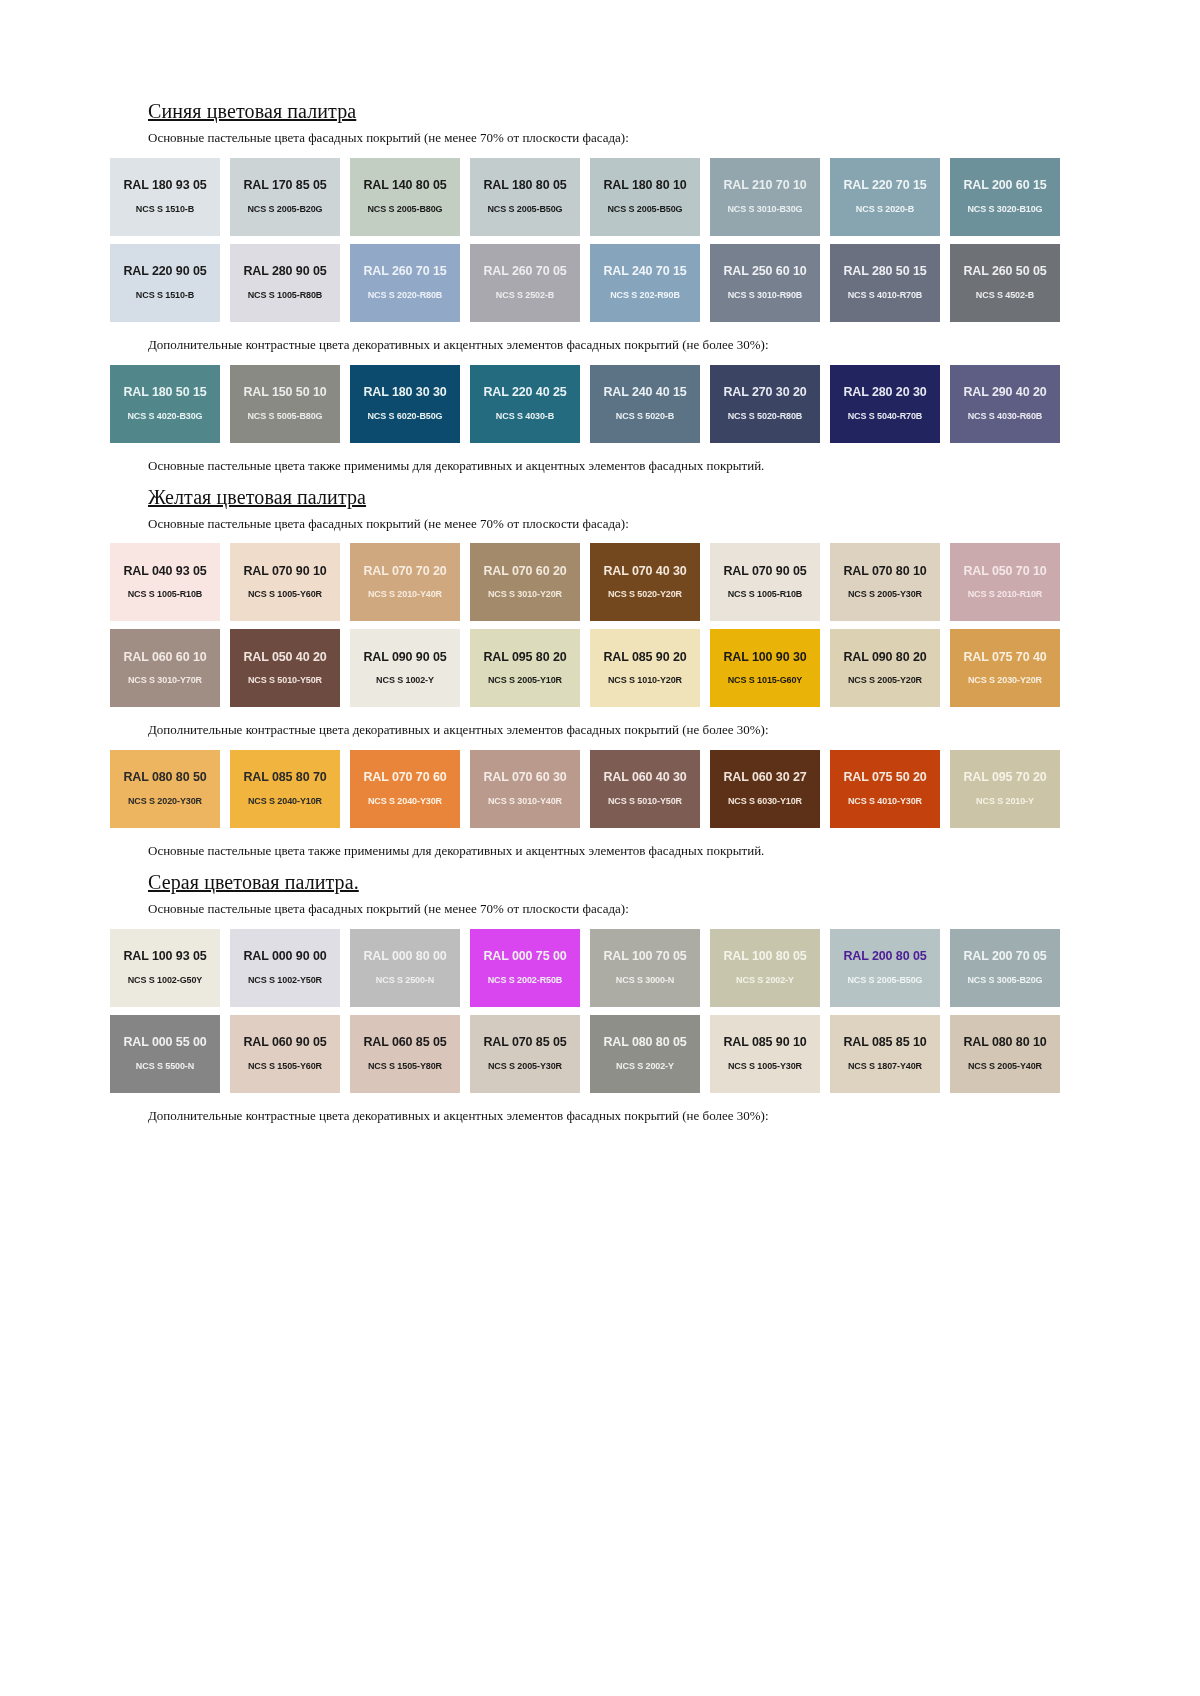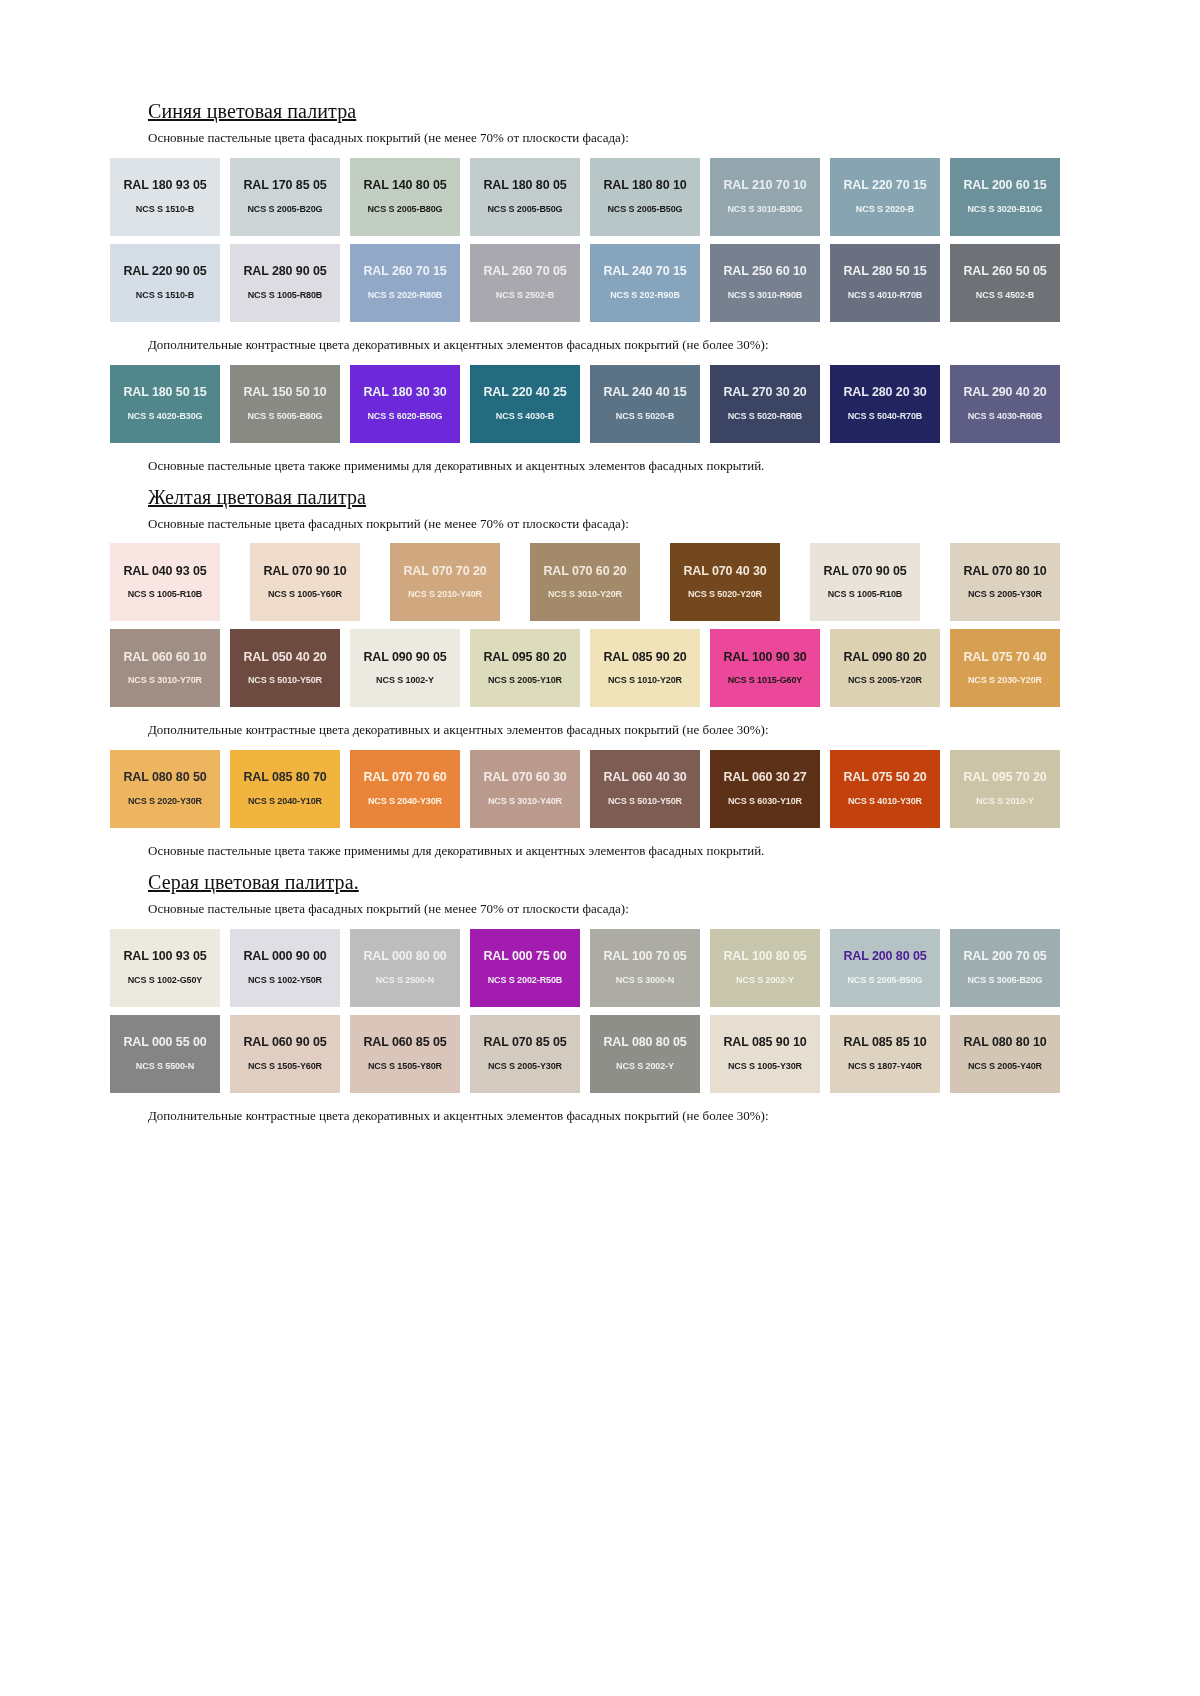--- a/index.html
+++ b/index.html
@@ -117,21 +117,21 @@
       <div class="para indent">Дополнительные контрастные цвета декоративных и акцентных элементов фасадных покрытий (не более 30%):</div>
       <div class="swatch-row">
           <div class="swatch" style="background: rgb(81, 135, 138);">
             <div class="ral" style="color: rgb(234, 243, 243);">RAL 180 50 15</div>
             <div class="ncs" style="color: rgb(234, 243, 243);">NCS S 4020-B30G</div>
           </div>
           <div class="swatch" style="background: rgb(138, 138, 133);">
             <div class="ral" style="color: rgb(236, 236, 234);">RAL 150 50 10</div>
             <div class="ncs" style="color: rgb(236, 236, 234);">NCS S 5005-B80G</div>
           </div>
-          <div class="swatch" style="background: #6d28d9;">
+          <div class="swatch" style="background: #0c4a6e;">
             <div class="ral" style="color: rgb(232, 242, 240);">RAL 180 30 30</div>
             <div class="ncs" style="color: rgb(232, 242, 240);">NCS S 6020-B50G</div>
           </div>
           <div class="swatch" style="background: rgb(36, 107, 128);">
             <div class="ral" style="color: rgb(233, 242, 245);">RAL 220 40 25</div>
             <div class="ncs" style="color: rgb(233, 242, 245);">NCS S 4030-B</div>
           </div>
           <div class="swatch" style="background: rgb(92, 115, 133);">
             <div class="ral" style="color: rgb(234, 240, 244);">RAL 240 40 15</div>
             <div class="ncs" style="color: rgb(234, 240, 244);">NCS S 5020-B</div>
@@ -178,20 +178,24 @@
             <div class="ncs" style="color: rgb(243, 231, 217);">NCS S 5020-Y20R</div>
           </div>
           <div class="swatch" style="background: rgb(234, 227, 217);">
             <div class="ral" style="color: rgb(26, 26, 26);">RAL 070 90 05</div>
             <div class="ncs" style="color: rgb(26, 26, 26);">NCS S 1005-R10B</div>
           </div>
           <div class="swatch" style="background: rgb(221, 209, 192);">
             <div class="ral" style="color: rgb(26, 26, 26);">RAL 070 80 10</div>
             <div class="ncs" style="color: rgb(26, 26, 26);">NCS S 2005-Y30R</div>
           </div>
+          <div class="swatch" style="background: rgb(203, 170, 174);">
+            <div class="ral" style="color: rgb(244, 231, 232);">RAL 050 70 10</div>
+            <div class="ncs" style="color: rgb(244, 231, 232);">NCS S 2010-R10R</div>
+          </div>
         </div>
       <div class="swatch-row">
           <div class="swatch" style="background: rgb(160, 141, 132);">
             <div class="ral" style="color: rgb(242, 233, 228);">RAL 060 60 10</div>
             <div class="ncs" style="color: rgb(242, 233, 228);">NCS S 3010-Y70R</div>
           </div>
           <div class="swatch" style="background: rgb(110, 75, 64);">
             <div class="ral" style="color: rgb(240, 228, 223);">RAL 050 40 20</div>
             <div class="ncs" style="color: rgb(240, 228, 223);">NCS S 5010-Y50R</div>
           </div>
@@ -200,21 +204,21 @@
             <div class="ncs" style="color: rgb(26, 26, 26);">NCS S 1002-Y</div>
           </div>
           <div class="swatch" style="background: rgb(220, 220, 188);">
             <div class="ral" style="color: rgb(26, 26, 26);">RAL 095 80 20</div>
             <div class="ncs" style="color: rgb(26, 26, 26);">NCS S 2005-Y10R</div>
           </div>
           <div class="swatch" style="background: rgb(240, 227, 186);">
             <div class="ral" style="color: rgb(26, 26, 26);">RAL 085 90 20</div>
             <div class="ncs" style="color: rgb(26, 26, 26);">NCS S 1010-Y20R</div>
           </div>
-          <div class="swatch" style="background: #ec4899;">
+          <div class="swatch" style="background: #eab308;">
             <div class="ral" style="color: rgb(26, 26, 26);">RAL 100 90 30</div>
             <div class="ncs" style="color: rgb(26, 26, 26);">NCS S 1015-G60Y</div>
           </div>
           <div class="swatch" style="background: rgb(221, 209, 180);">
             <div class="ral" style="color: rgb(26, 26, 26);">RAL 090 80 20</div>
             <div class="ncs" style="color: rgb(26, 26, 26);">NCS S 2005-Y20R</div>
           </div>
           <div class="swatch" style="background: rgb(215, 159, 81);">
             <div class="ral" style="color: rgb(248, 239, 223);">RAL 075 70 40</div>
             <div class="ncs" style="color: rgb(248, 239, 223);">NCS S 2030-Y20R</div>
@@ -269,21 +273,21 @@
             <div class="ncs" style="color: rgb(26, 26, 26);">NCS S 1002-G50Y</div>
           </div>
           <div class="swatch" style="background: rgb(222, 222, 228);">
             <div class="ral" style="color: rgb(26, 26, 26);">RAL 000 90 00</div>
             <div class="ncs" style="color: rgb(26, 26, 26);">NCS S 1002-Y50R</div>
           </div>
           <div class="swatch" style="background: rgb(189, 189, 189);">
             <div class="ral" style="color: rgb(240, 240, 240);">RAL 000 80 00</div>
             <div class="ncs" style="color: rgb(240, 240, 240);">NCS S 2500-N</div>
           </div>
-          <div class="swatch" style="background: #a21caf;">
+          <div class="swatch" style="background: #d946ef;">
             <div class="ral" style="color: rgb(239, 239, 241);">RAL 000 75 00</div>
             <div class="ncs" style="color: rgb(239, 239, 241);">NCS S 2002-R50B</div>
           </div>
           <div class="swatch" style="background: rgb(173, 172, 164);">
             <div class="ral" style="color: rgb(240, 239, 236);">RAL 100 70 05</div>
             <div class="ncs" style="color: rgb(240, 239, 236);">NCS S 3000-N</div>
           </div>
           <div class="swatch" style="background: rgb(199, 197, 171);">
             <div class="ral" style="color: rgb(244, 243, 233);">RAL 100 80 05</div>
             <div class="ncs" style="color: rgb(244, 243, 233);">NCS S 2002-Y</div>

